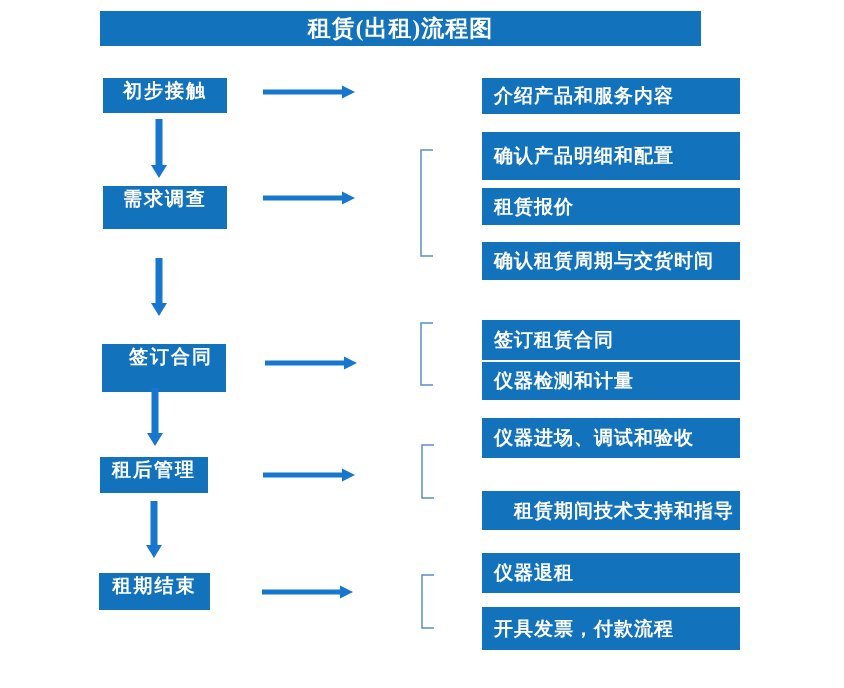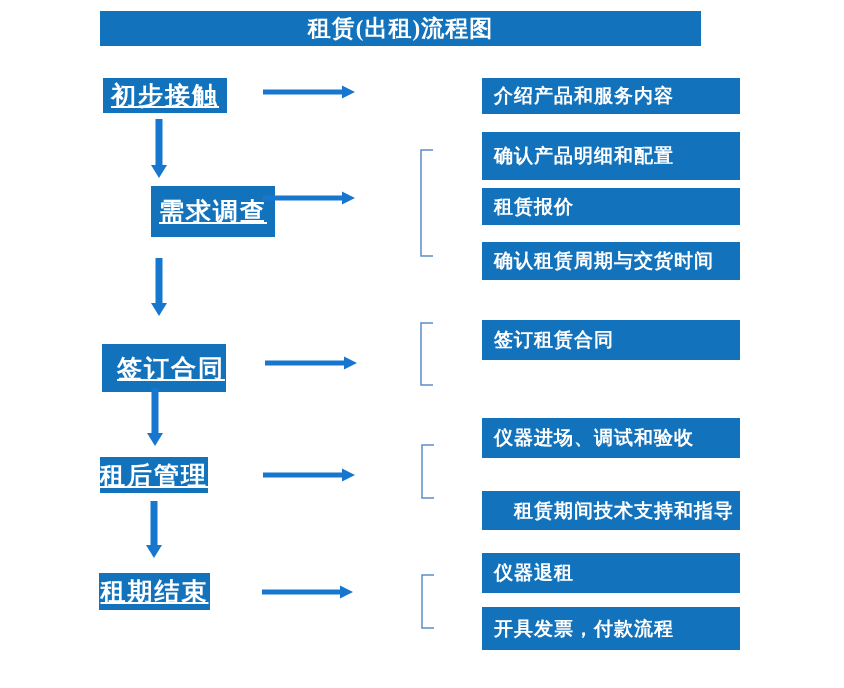--- a/index.html
+++ b/index.html
@@ -21,22 +21,22 @@
     position:absolute;left:100px;top:11px;width:601px;height:35px;
     background:var(--box-fill);
     display:flex;align-items:center;justify-content:center;
   }
   .banner span{
     color:var(--box-text);font-size:23px;font-weight:bold;letter-spacing:1px;
   }
   .stage-box{
     position:absolute;
     background:var(--box-fill);
-    display:flex;align-items:center;justify-content:center;
-    color:var(--box-text);font-size:25px;font-weight:bold;letter-spacing:2px;text-decoration:underline;
+    display:flex;justify-content:center;
+    color:var(--box-text);font-size:19px;font-weight:bold;letter-spacing:2px;
   }
   .step-box{
     position:absolute;left:443px;width:258px;
     background:var(--box-fill);
     display:flex;align-items:center;
     padding-left:12px;box-sizing:border-box;
     color:var(--box-text);font-size:19px;font-weight:bold;letter-spacing:1px;margin-left:39px;
   }
   .overlay{
     position:absolute;left:0;top:0;width:844px;height:688px;pointer-events:none;
@@ -49,21 +49,21 @@
 
 <div class="canvas">
 
   <div class="banner">
     <span>租赁(出租)流程图</span>
   </div>
 
   <div class="stage-box" style="left:103px;top:78px;width:124px;height:35px;">
     <span>初步接触</span>
   </div>
-  <div class="stage-box" style="left:103px;top:186px;width:124px;height:51px;margin-left:48px;">
+  <div class="stage-box" style="left:103px;top:186px;width:124px;height:43px;">
     <span>需求调查</span>
   </div>
   <div class="stage-box" style="left:102px;top:344px;width:110px;height:48px;padding-left:14px;">
     <span>签订合同</span>
   </div>
   <div class="stage-box" style="left:100px;top:457px;width:108px;height:36px;">
     <span>租后管理</span>
   </div>
   <div class="stage-box" style="left:99px;top:573px;width:111px;height:37px;">
     <span>租期结束</span>
@@ -76,20 +76,23 @@
     <span>确认产品明细和配置</span>
   </div>
   <div class="step-box" style="top:188px;height:37px;">
     <span>租赁报价</span>
   </div>
   <div class="step-box" style="top:242px;height:38px;">
     <span>确认租赁周期与交货时间</span>
   </div>
   <div class="step-box" style="top:320px;height:40px;">
     <span>签订租赁合同</span>
+  </div>
+  <div class="step-box" style="top:362px;height:38px;">
+    <span>仪器检测和计量</span>
   </div>
   <div class="step-box" style="top:418px;height:40px;">
     <span>仪器进场、调试和验收</span>
   </div>
   <div class="step-box" style="top:491px;height:39px;padding-left:32px;">
     <span>租赁期间技术支持和指导</span>
   </div>
   <div class="step-box" style="top:553px;height:40px;">
     <span>仪器退租</span>
   </div>

